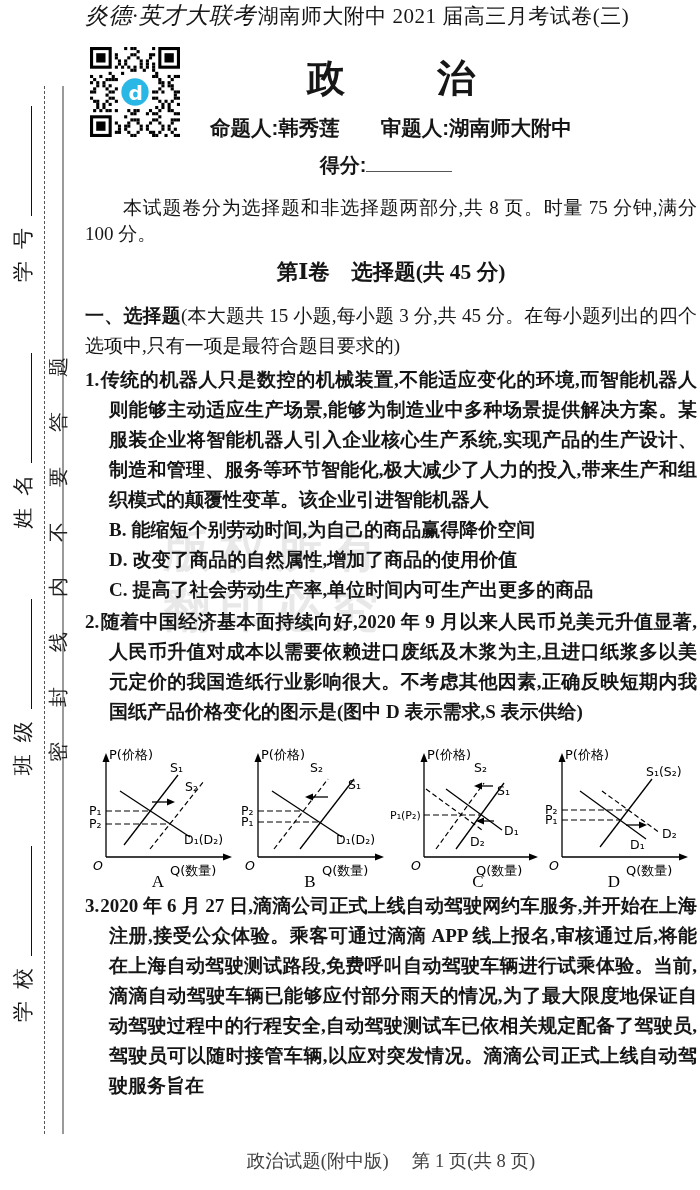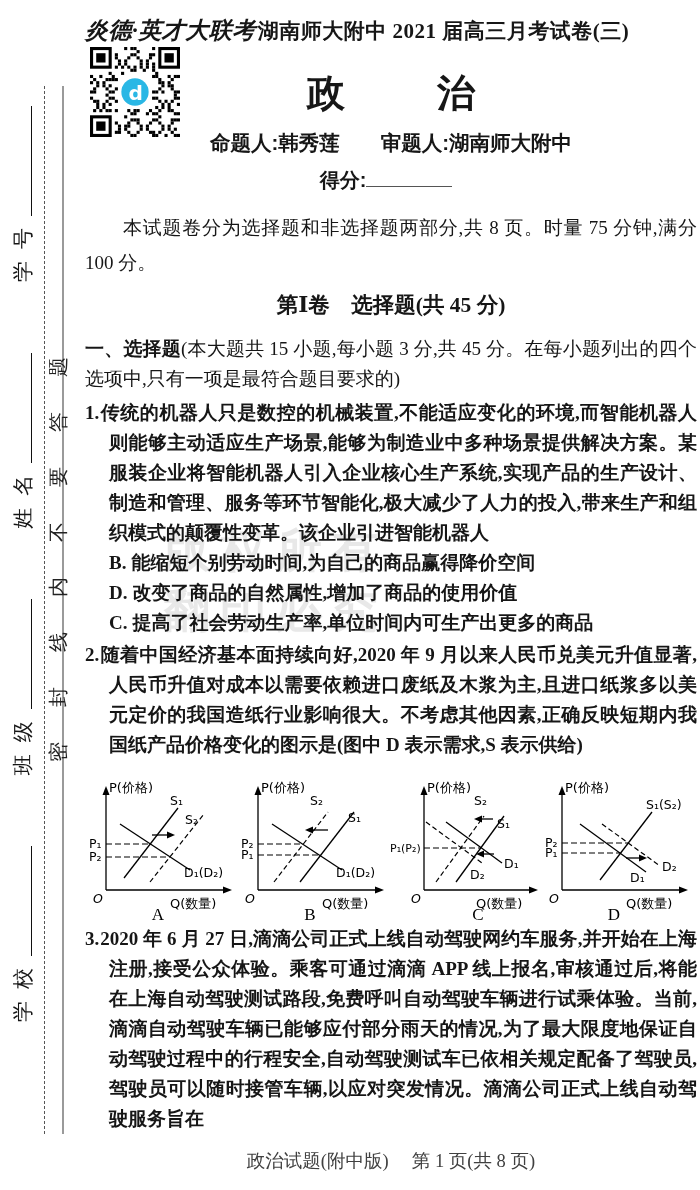--- a/index.html
+++ b/index.html
@@ -17,32 +17,32 @@
   .seal-text{position:absolute;left:45px;top:762px;width:430px;height:24px;
         transform-origin:0 0;transform:rotate(-90deg);
         font-size:20px;letter-spacing:35px;white-space:nowrap;color:#222;}
   
   .watermark{position:absolute;left:128px;top:524px;z-index:0;color:rgba(110,110,110,0.16);
         font-weight:700;font-size:46px;letter-spacing:10px;line-height:60px;
         font-family:Liberation Mono, monospace;text-align:right;}
   .watermark .w2{margin-left:36px;}
   
   .content{position:absolute;left:85px;top:0;width:612px;z-index:1;}
-  .paper-header{margin-top:15px;font-size:21px;font-weight:700;letter-spacing:0.5px;white-space:nowrap;}
+  .paper-header{font-size:21px;font-weight:400;letter-spacing:0.5px;white-space:nowrap;}
   .brand{font-style:italic;font-size:23px;margin-right:2px;}
   .qr{position:absolute;left:3px;top:47px;width:94px;height:90px;}
   .main-title{margin-top:26px;display:flex;justify-content:center;gap:92px;
         font-family:"Liberation Sans","DejaVu Sans",sans-serif;
         font-size:38px;font-weight:700;line-height:42px;}
   .setters{margin-top:16px;text-align:center;font-weight:700;font-size:20.5px;line-height:26px;
         font-family:"Liberation Sans","DejaVu Sans",sans-serif;}
   .score-row{margin-top:12px;text-align:center;padding-right:10px;font-weight:700;font-size:20px;line-height:24px;
         font-family:"Liberation Sans","DejaVu Sans",sans-serif;}
   .score-line{display:inline-block;width:86px;border-bottom:1.6px solid #555;height:15px;}
-  .intro{margin-top:18px;font-size:19px;line-height:35px;text-indent:2em;text-align:justify;}
+  .intro{margin-top:18px;font-size:19px;line-height:26px;text-indent:2em;text-align:justify;}
   .section-title{margin-top:10px;text-align:center;font-weight:700;font-size:21.5px;line-height:30px;}
   .part-lead{margin-top:14px;font-size:19px;line-height:30px;text-align:justify;}
   .part-lead b{font-family:"Liberation Sans","DejaVu Sans",sans-serif;}
   .question{margin-top:2px;font-size:19px;line-height:30px;text-align:justify;padding-left:24px;font-weight:bold;}
   .q1{margin-top:4px;}
   .qmain{text-indent:-24px;}
   .qnum{margin-right:1px;}
   .okey{margin-right:5px;}
   .graphs-row{margin-top:18px;display:flex;margin-left:-2px;justify-content:center;}
   .graphs-row svg{display:block;}

